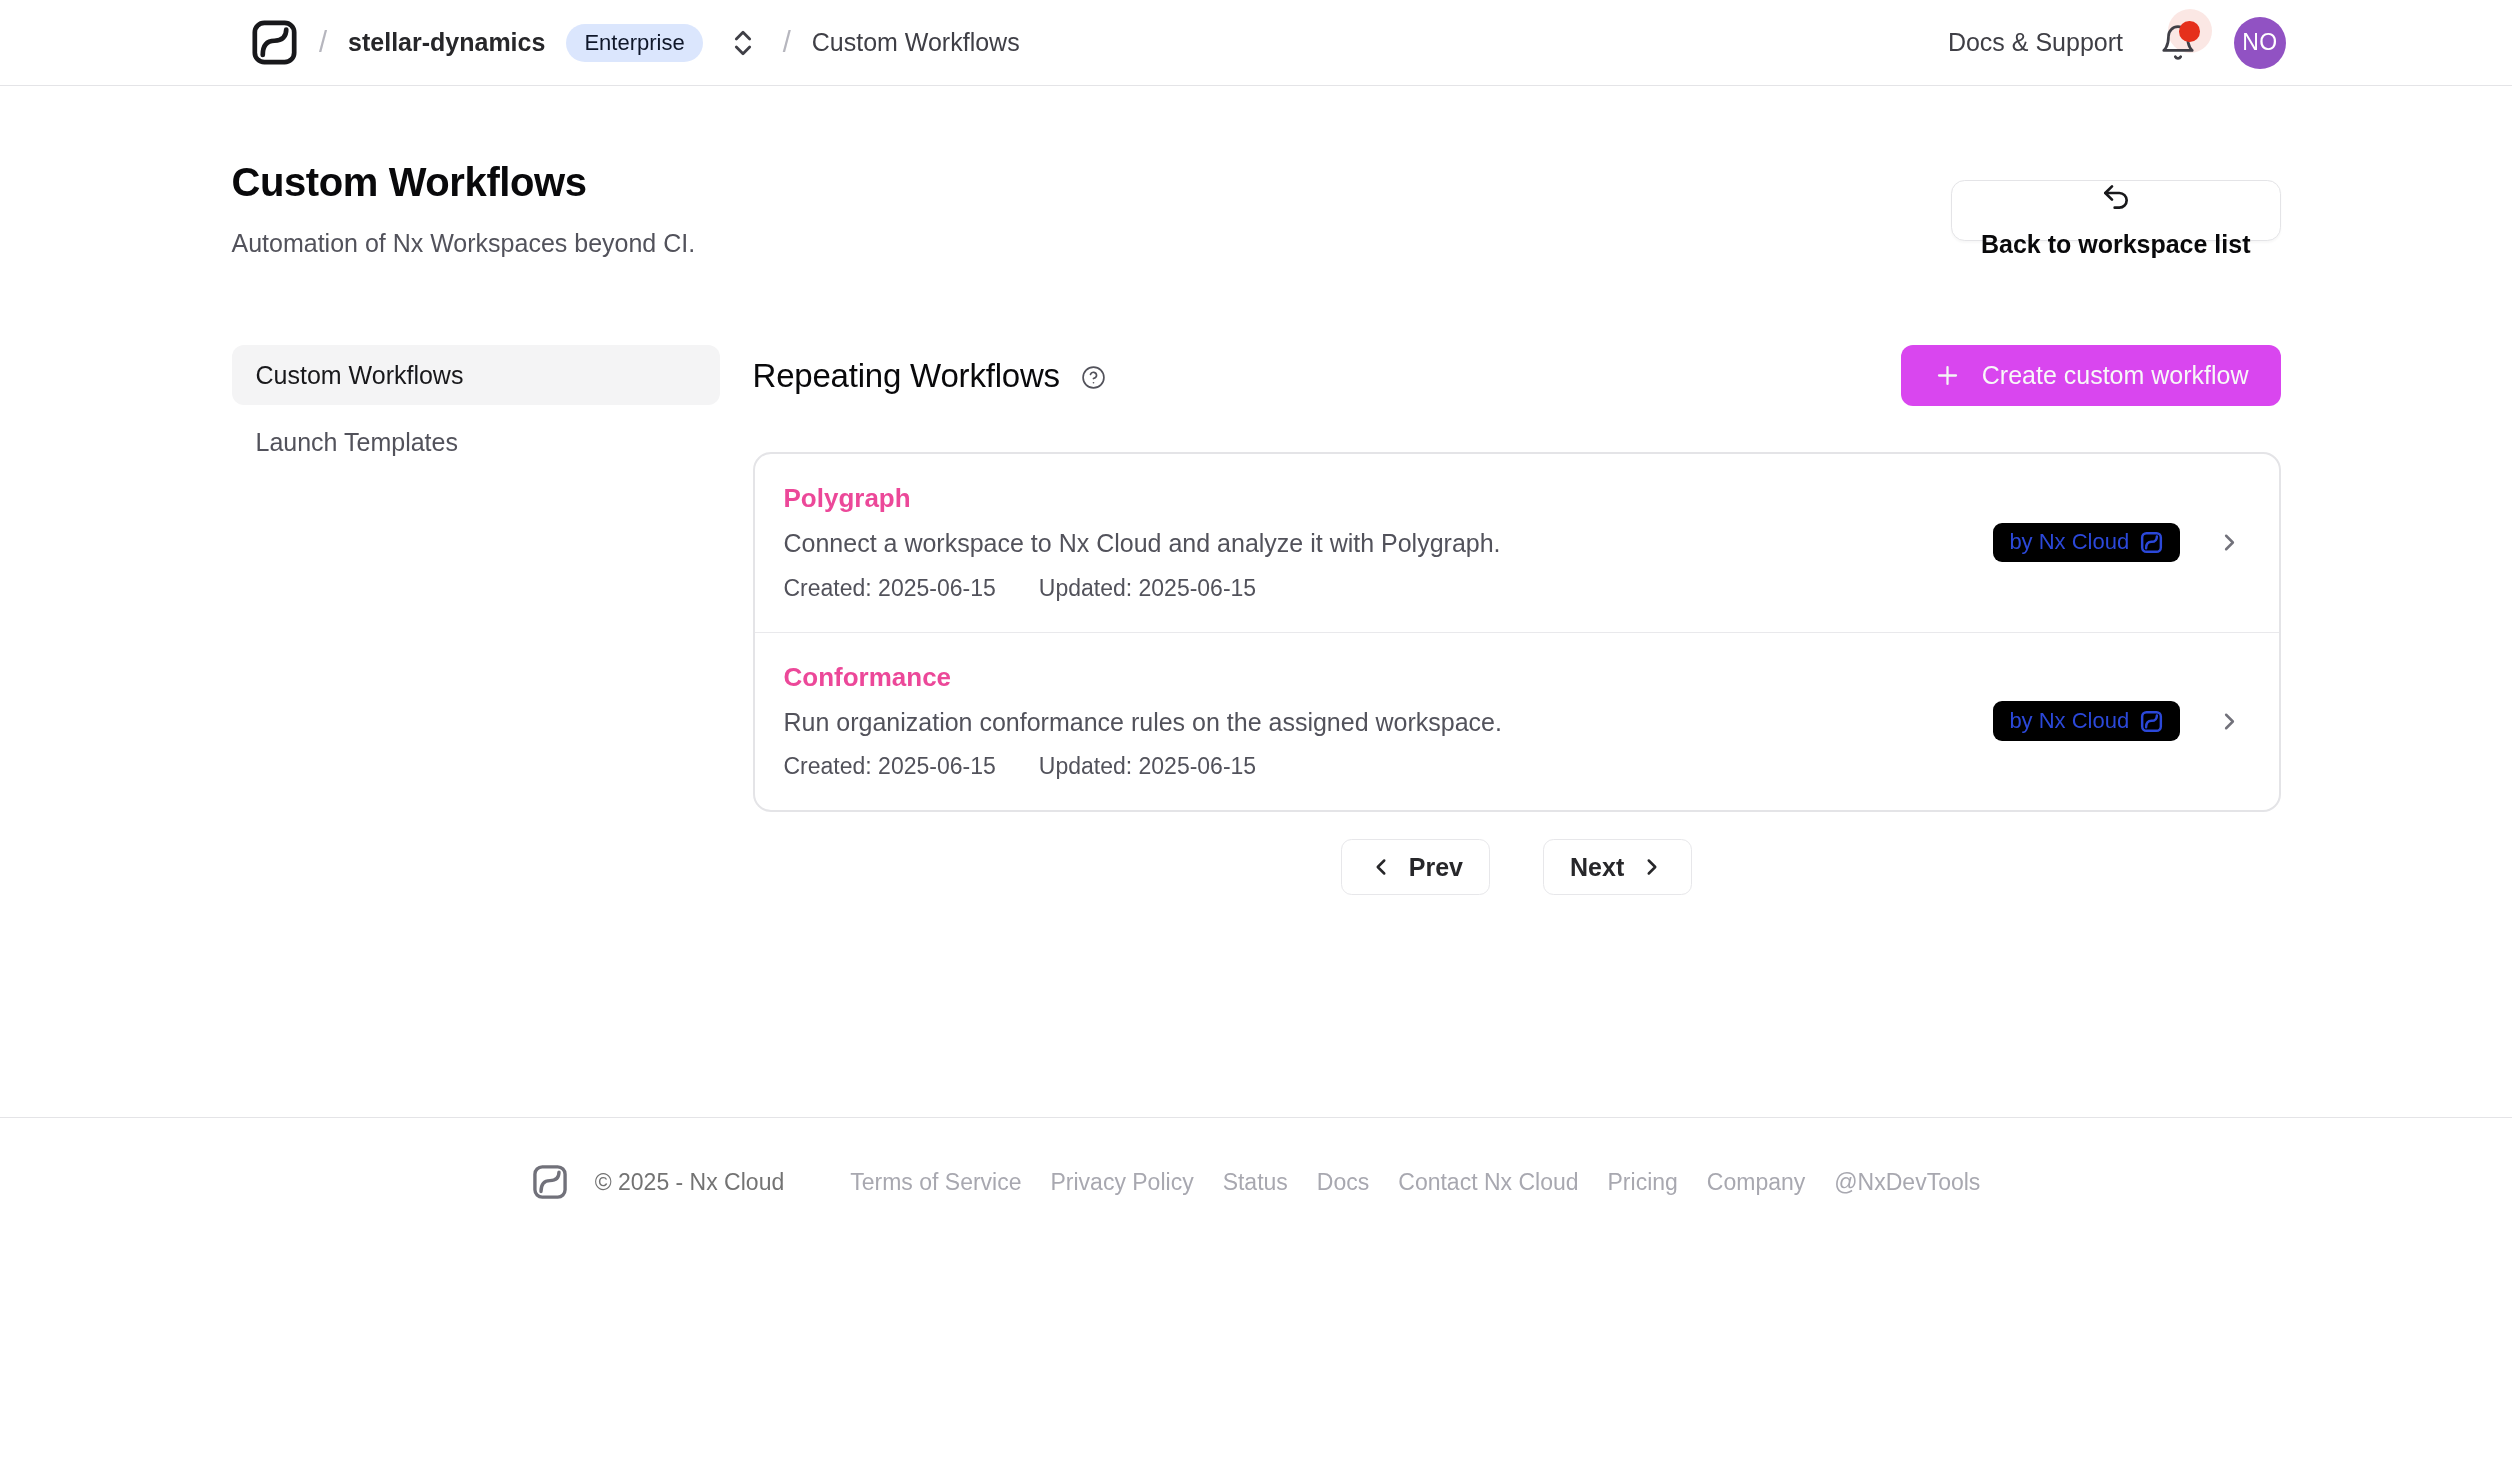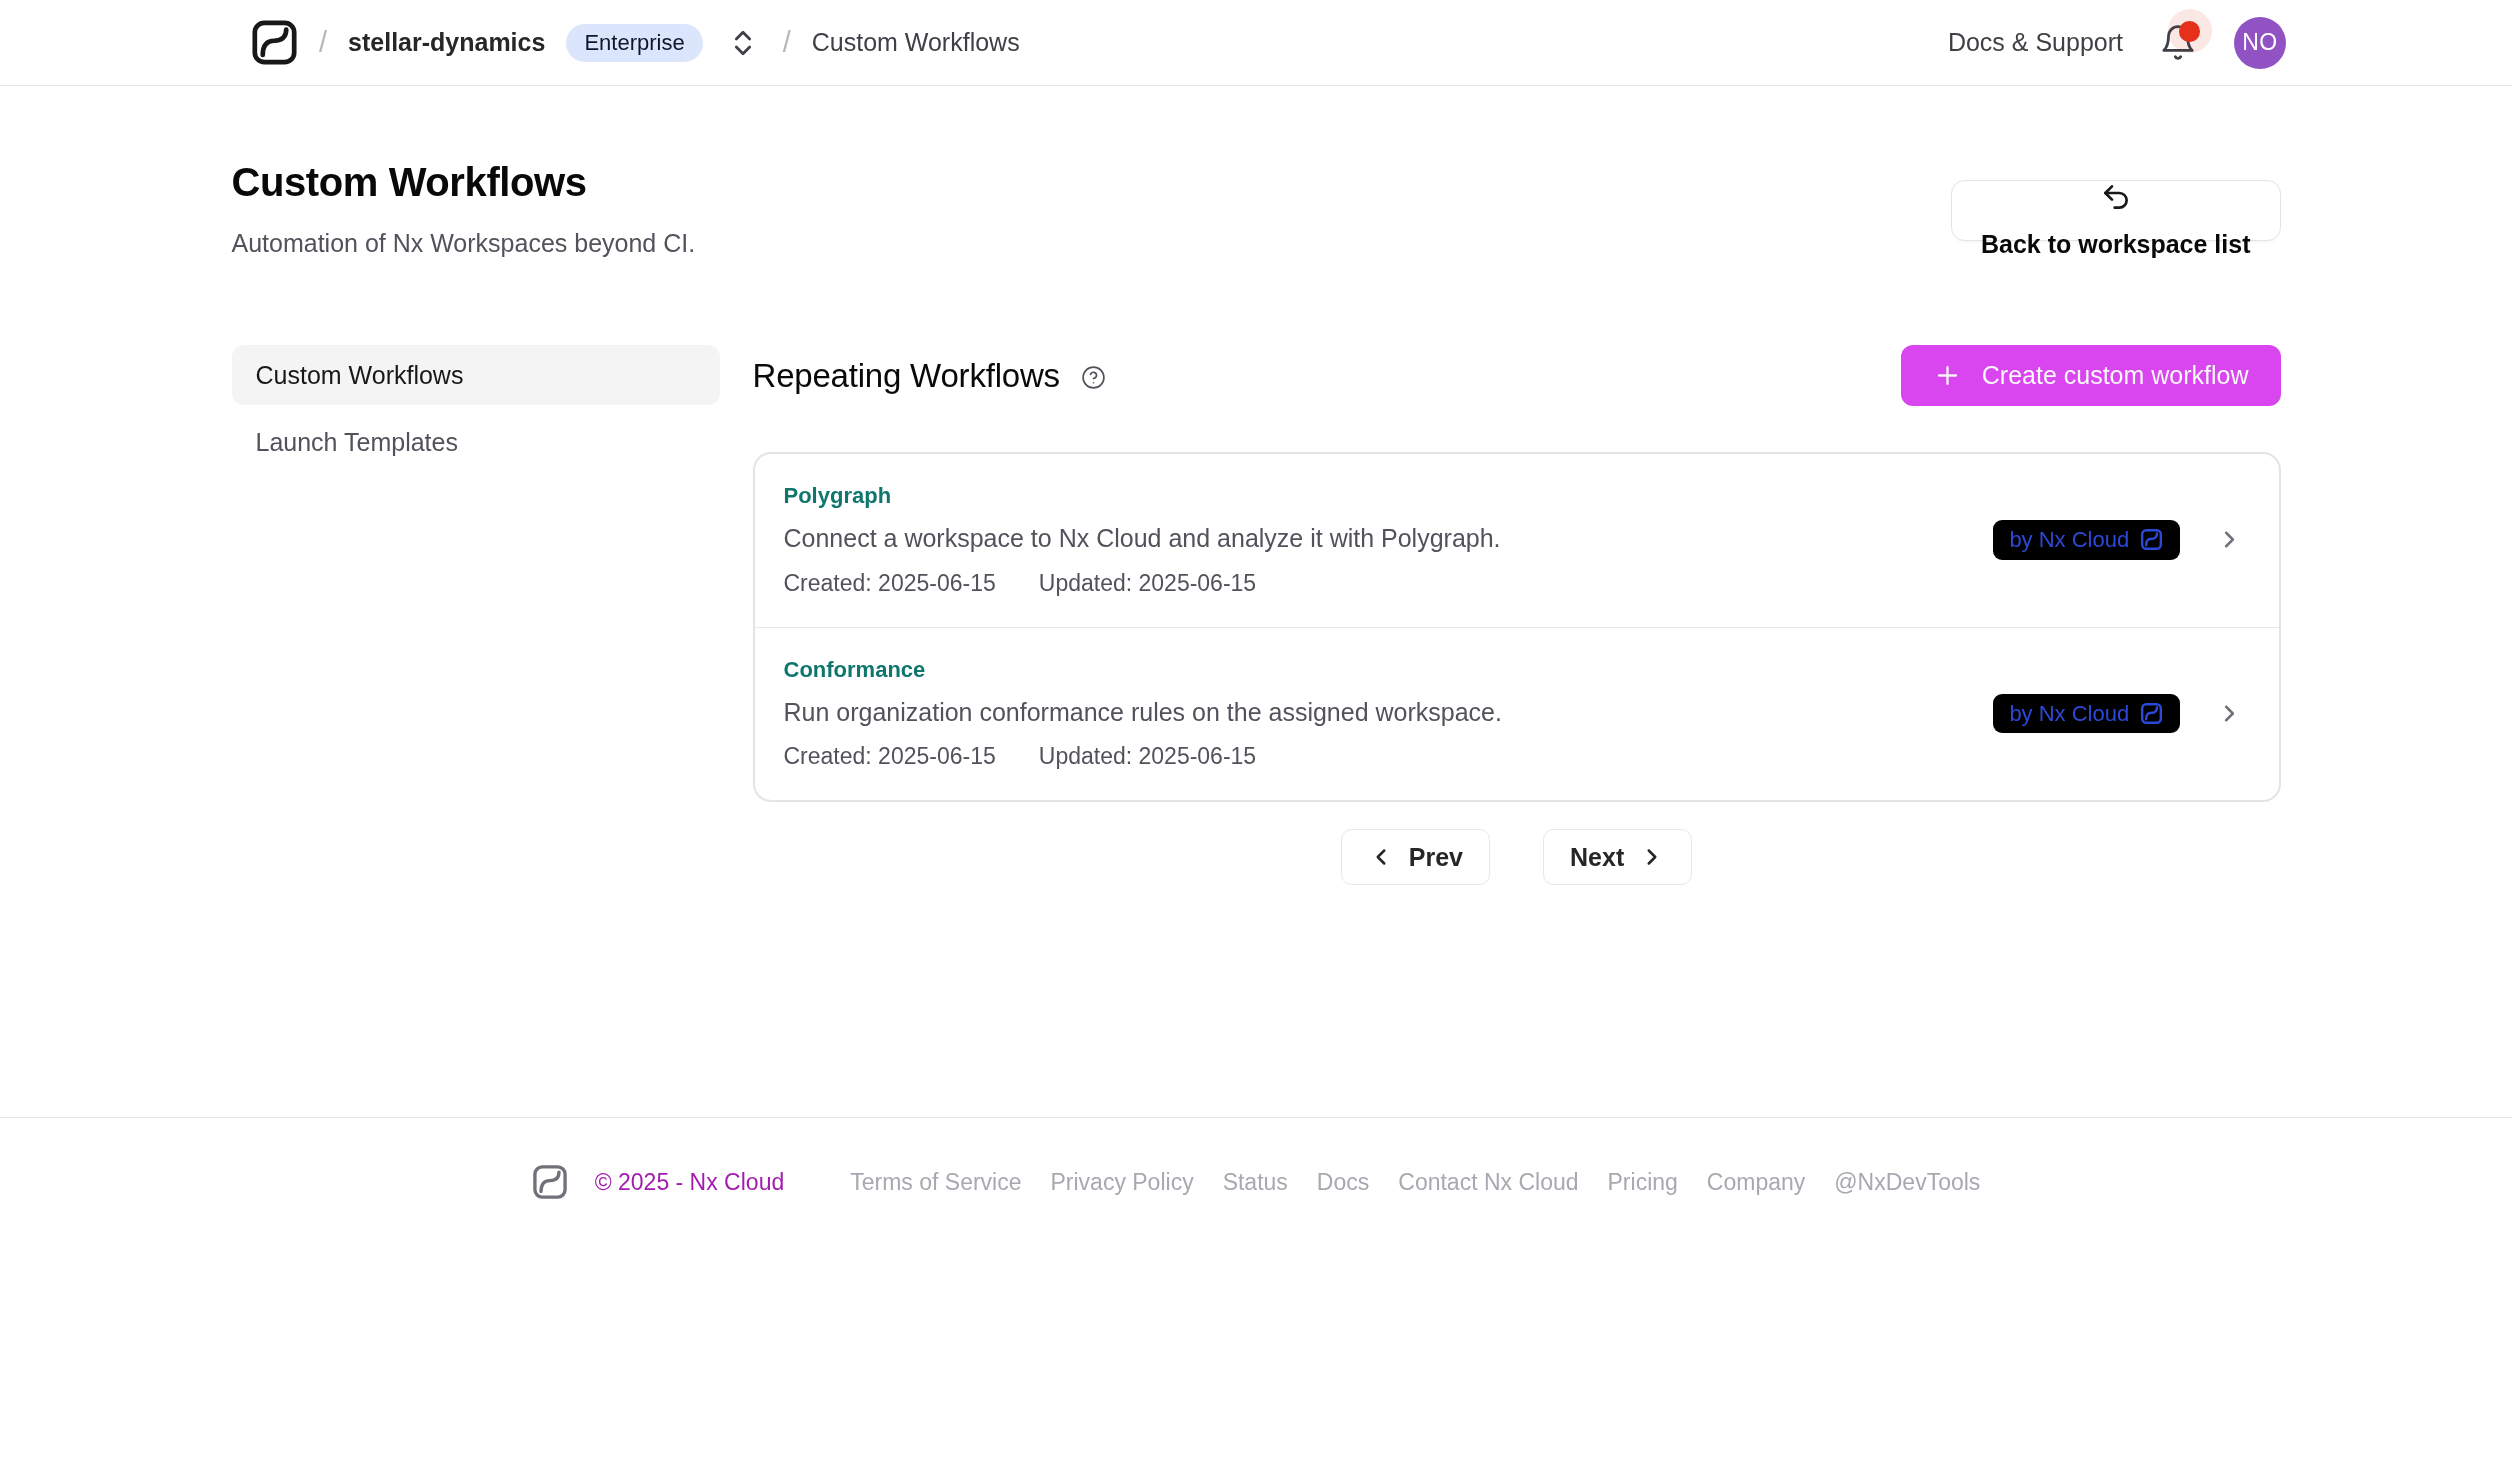--- a/index.html
+++ b/index.html
@@ -89,21 +89,21 @@
     margin-top: 46px;
     border: 2.3px solid #e4e4e7; border-radius: 18px;
     background: #ffffff; overflow: hidden;
   }
   .wf-row {
     display: flex; align-items: center; justify-content: space-between;
     padding: 29px 36px 30px 29px; cursor: pointer;
   }
   .wf-row + .wf-row { border-top: 1.5px solid #e9e9ec; }
   .wf-info { display: flex; flex-direction: column; }
-  .wf-title { font-size: 22px; font-weight: 600; color: #0f766e; }
+  .wf-title { font-size: 26px; font-weight: 600; color: #ec4899; }
   .wf-desc { font-size: 25px; color: #52525b; margin-top: 15px; }
   .wf-dates { display: flex; gap: 43px; margin-top: 16.7px; font-size: 23px; color: #52525b; }
   .wf-right { display: flex; align-items: center; gap: 36px; }
   .nx-badge {
     display: flex; align-items: center; gap: 10.6px;
     background: #000000; color: #2b48d9;
     font-size: 22px; font-weight: 500;
     padding: 6.8px 16.7px; border-radius: 9px;
     cursor: pointer;
   }
@@ -113,21 +113,21 @@
     display: flex; align-items: center; gap: 15px;
     background: #ffffff; border: 1.5px solid #e7e7ea; border-radius: 10.6px;
     height: 56px; padding: 11px 26px;
     font-family: inherit; font-size: 25px; font-weight: 600; color: #27272a;
     cursor: pointer;
   }
 
   
   .footer-divider { border: none; border-top: 1.5px solid #e4e4e7; width: 100%; }
   .footer { padding-top: 46px; display: flex; justify-content: center; align-items: center; gap: 27px; }
-  .footer-copy { font-size: 23px; color: #a21caf; }
+  .footer-copy { font-size: 23px; color: #737373; }
   .footer-links { display: flex; gap: 29px; margin-left: 39px; }
   .footer-links a { font-size: 23px; color: #a8a8b0; text-decoration: none; cursor: pointer; }
 
   svg { display: block; }
 </style>
 </head>
 <body>
 
 <div id="app">
 

